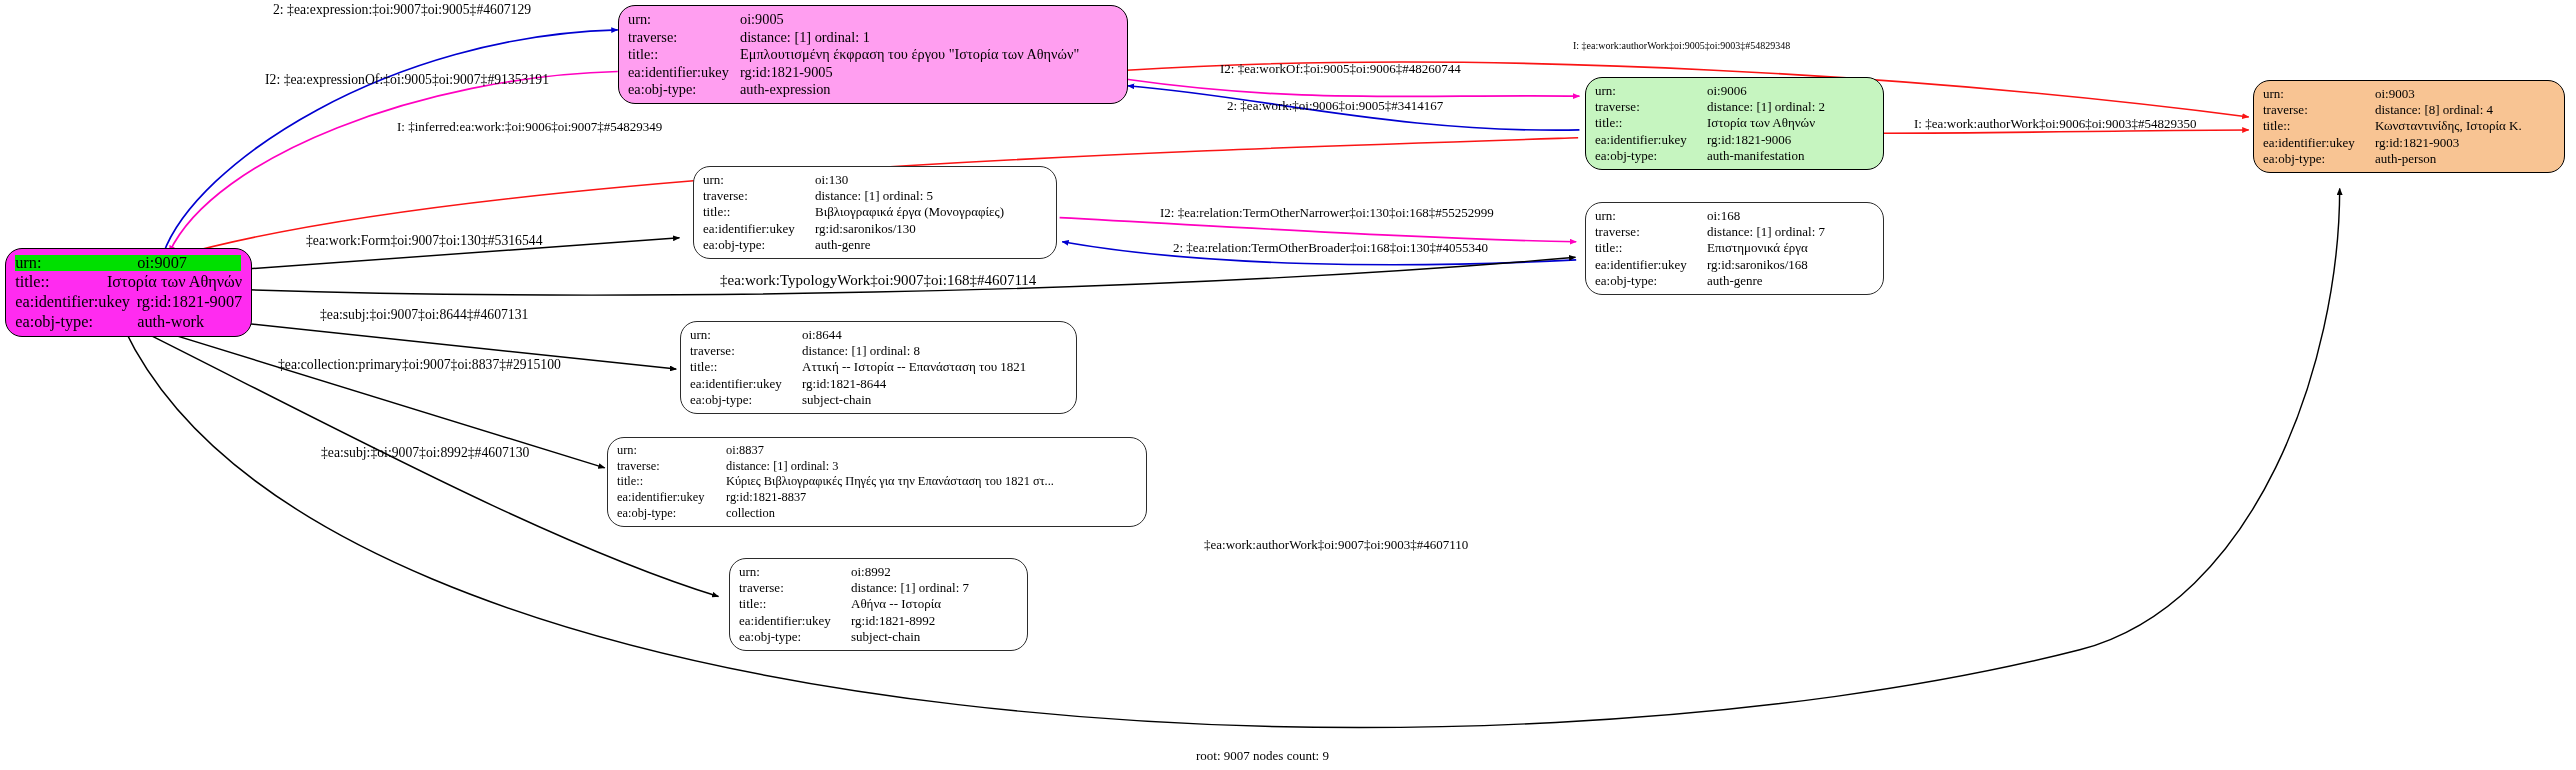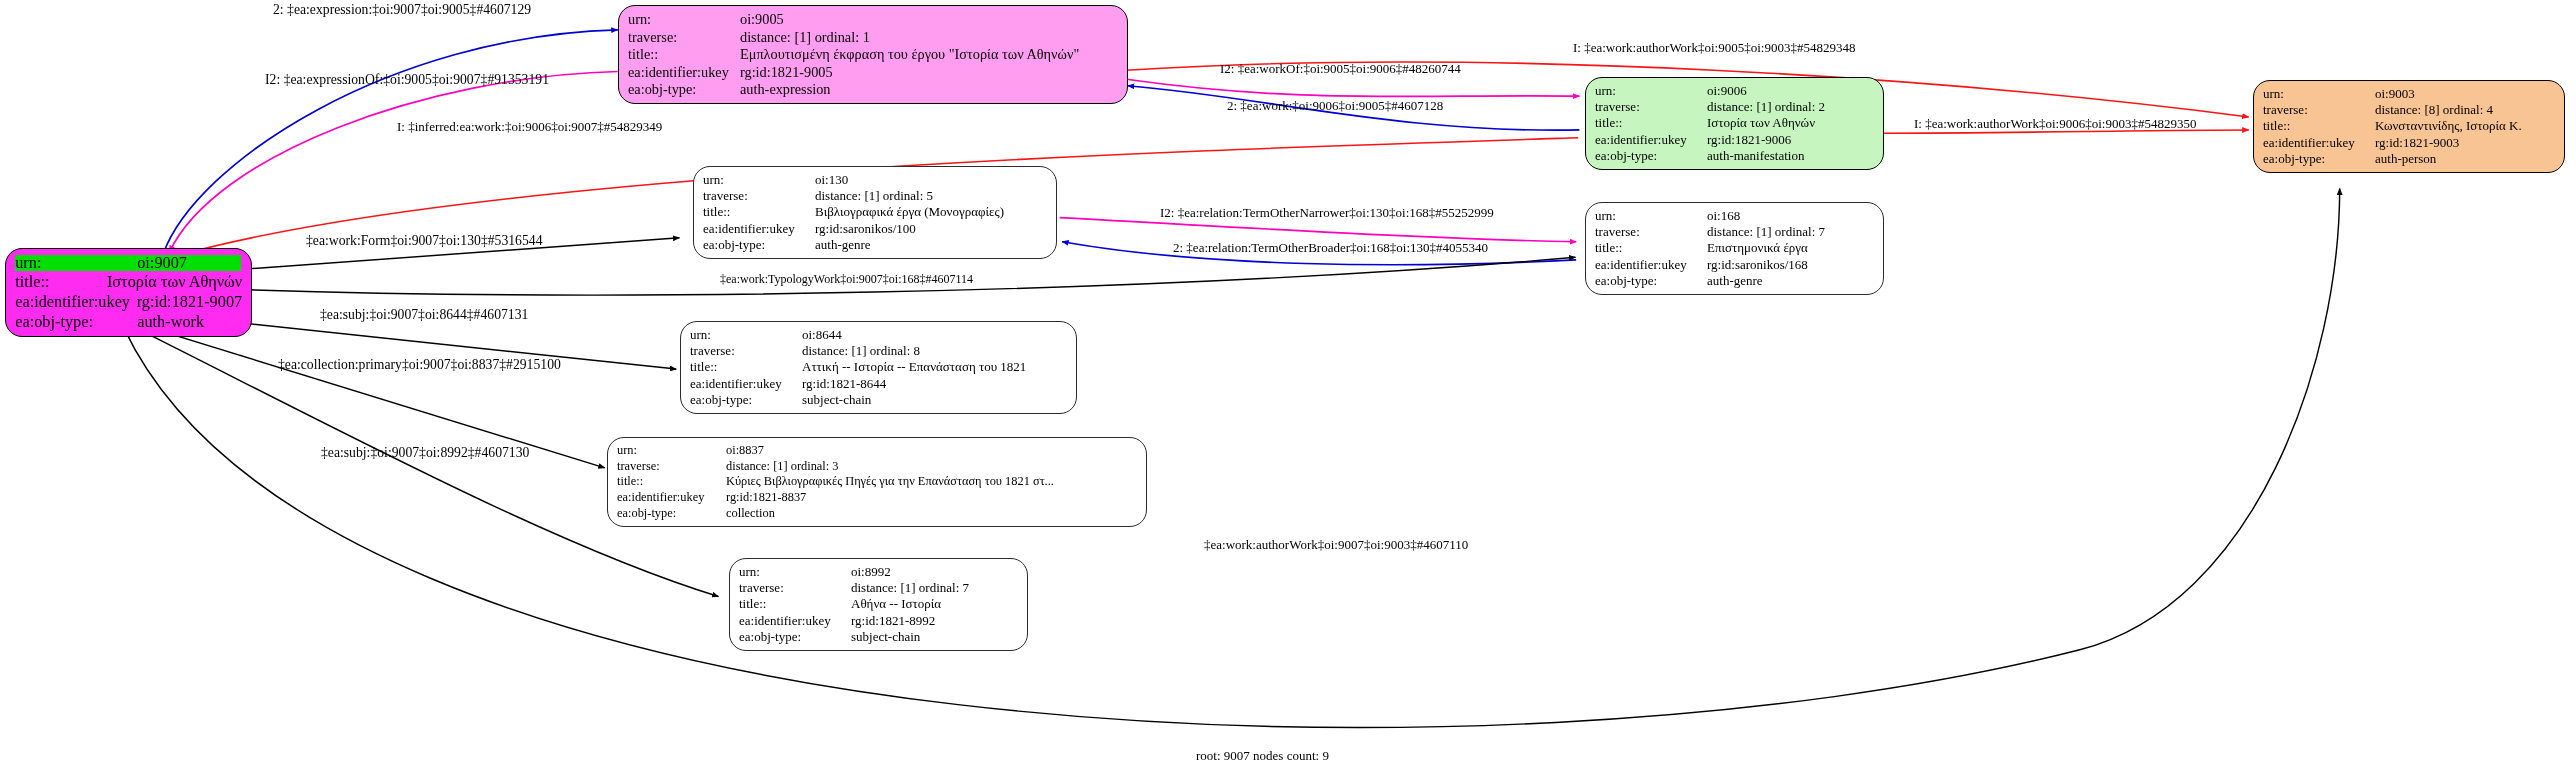--- a/index.html
+++ b/index.html
@@ -200,21 +200,21 @@
     <div class="row" style="font-size:13px;">
       <span class="k" style="width:112px;">traverse:</span>
       <span class="v">distance: [1]     ordinal: 5</span>
     </div>
     <div class="row" style="font-size:13px;">
       <span class="k" style="width:112px;">title::</span>
       <span class="v">Βιβλιογραφικά έργα (Μονογραφίες)</span>
     </div>
     <div class="row" style="font-size:13px;">
       <span class="k" style="width:112px;">ea:identifier:ukey</span>
-      <span class="v">rg:id:saronikos/100</span>
+      <span class="v">rg:id:saronikos/130</span>
     </div>
     <div class="row" style="font-size:13px;">
       <span class="k" style="width:112px;">ea:obj-type:</span>
       <span class="v">auth-genre</span>
     </div>
   </div>
 
   <div class="node thin" style="left:1585px;top:202px;width:299px;">
     <div class="row" style="font-size:13px;">
       <span class="k" style="width:112px;">urn:</span>
@@ -302,29 +302,29 @@
       <span class="v">rg:id:1821-8992</span>
     </div>
     <div class="row" style="font-size:13px;">
       <span class="k" style="width:112px;">ea:obj-type:</span>
       <span class="v">subject-chain</span>
     </div>
   </div>
 
   <div class="elabel" style="left:273px;top:3.3px;font-size:13.7px;">2: ‡ea:expression:‡oi:9007‡oi:9005‡#4607129</div>
   <div class="elabel" style="left:265px;top:73px;font-size:13.7px;">I2: ‡ea:expressionOf:‡oi:9005‡oi:9007‡#91353191</div>
-  <div class="elabel" style="left:1573px;top:41px;font-size:13px;">I: ‡ea:work:authorWork‡oi:9005‡oi:9003‡#54829348</div>
+  <div class="elabel" style="left:1573px;top:41px;font-size:10px;">I: ‡ea:work:authorWork‡oi:9005‡oi:9003‡#54829348</div>
   <div class="elabel" style="left:1220px;top:62px;font-size:13px;">I2: ‡ea:workOf:‡oi:9005‡oi:9006‡#48260744</div>
-  <div class="elabel" style="left:1227px;top:99px;font-size:13px;">2: ‡ea:work:‡oi:9006‡oi:9005‡#4607128</div>
+  <div class="elabel" style="left:1227px;top:99px;font-size:13px;">2: ‡ea:work:‡oi:9006‡oi:9005‡#3414167</div>
   <div class="elabel" style="left:397px;top:120px;font-size:13px;">I: ‡inferred:ea:work:‡oi:9006‡oi:9007‡#54829349</div>
   <div class="elabel" style="left:1914px;top:117px;font-size:13px;">I: ‡ea:work:authorWork‡oi:9006‡oi:9003‡#54829350</div>
   <div class="elabel" style="left:306px;top:234px;font-size:13.7px;">‡ea:work:Form‡oi:9007‡oi:130‡#5316544</div>
   <div class="elabel" style="left:1160px;top:206px;font-size:13px;">I2: ‡ea:relation:TermOtherNarrower‡oi:130‡oi:168‡#55252999</div>
   <div class="elabel" style="left:1173px;top:241px;font-size:13px;">2: ‡ea:relation:TermOtherBroader‡oi:168‡oi:130‡#4055340</div>
-  <div class="elabel" style="left:720px;top:273px;font-size:12px;">‡ea:work:TypologyWork‡oi:9007‡oi:168‡#4607114</div>
+  <div class="elabel" style="left:720px;top:273px;font-size:15px;">‡ea:work:TypologyWork‡oi:9007‡oi:168‡#4607114</div>
   <div class="elabel" style="left:320px;top:308px;font-size:13.7px;">‡ea:subj:‡oi:9007‡oi:8644‡#4607131</div>
   <div class="elabel" style="left:278px;top:358px;font-size:13.7px;">‡ea:collection:primary‡oi:9007‡oi:8837‡#2915100</div>
   <div class="elabel" style="left:321px;top:446px;font-size:13.7px;">‡ea:subj:‡oi:9007‡oi:8992‡#4607130</div>
   <div class="elabel" style="left:1204px;top:538px;font-size:13px;">‡ea:work:authorWork‡oi:9007‡oi:9003‡#4607110</div>
 
   <div class="footer" style="left:1196px;top:748px;font-size:13px;">root: 9007 nodes count: 9</div>
 
 </div>
 
 

